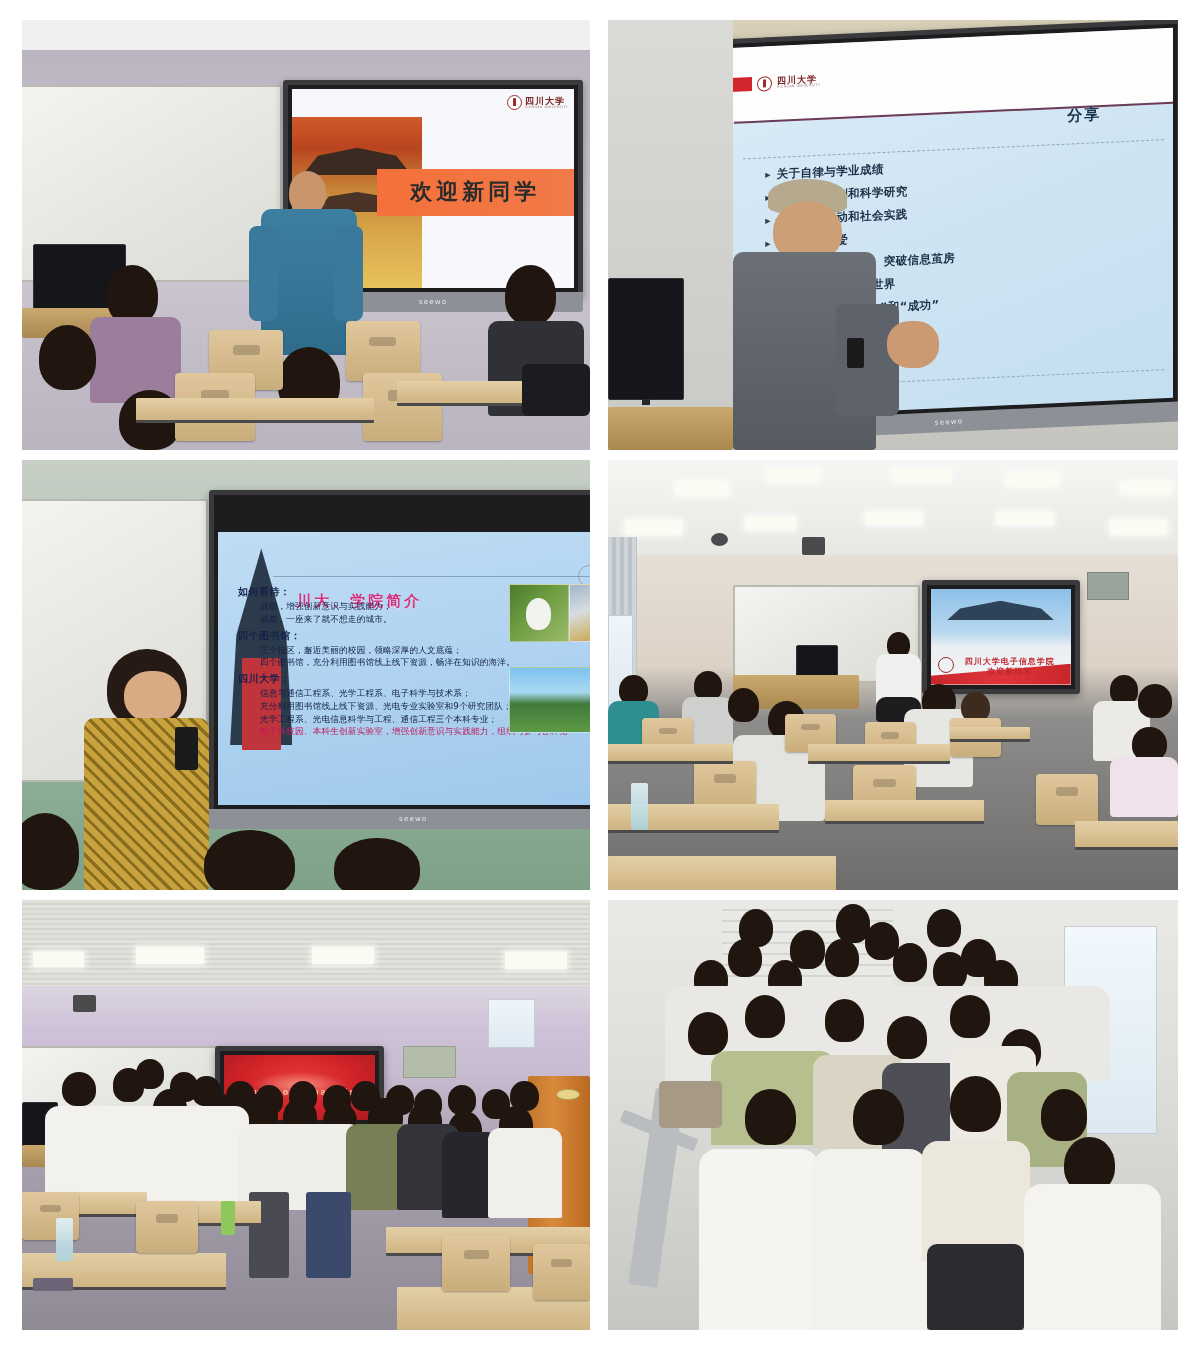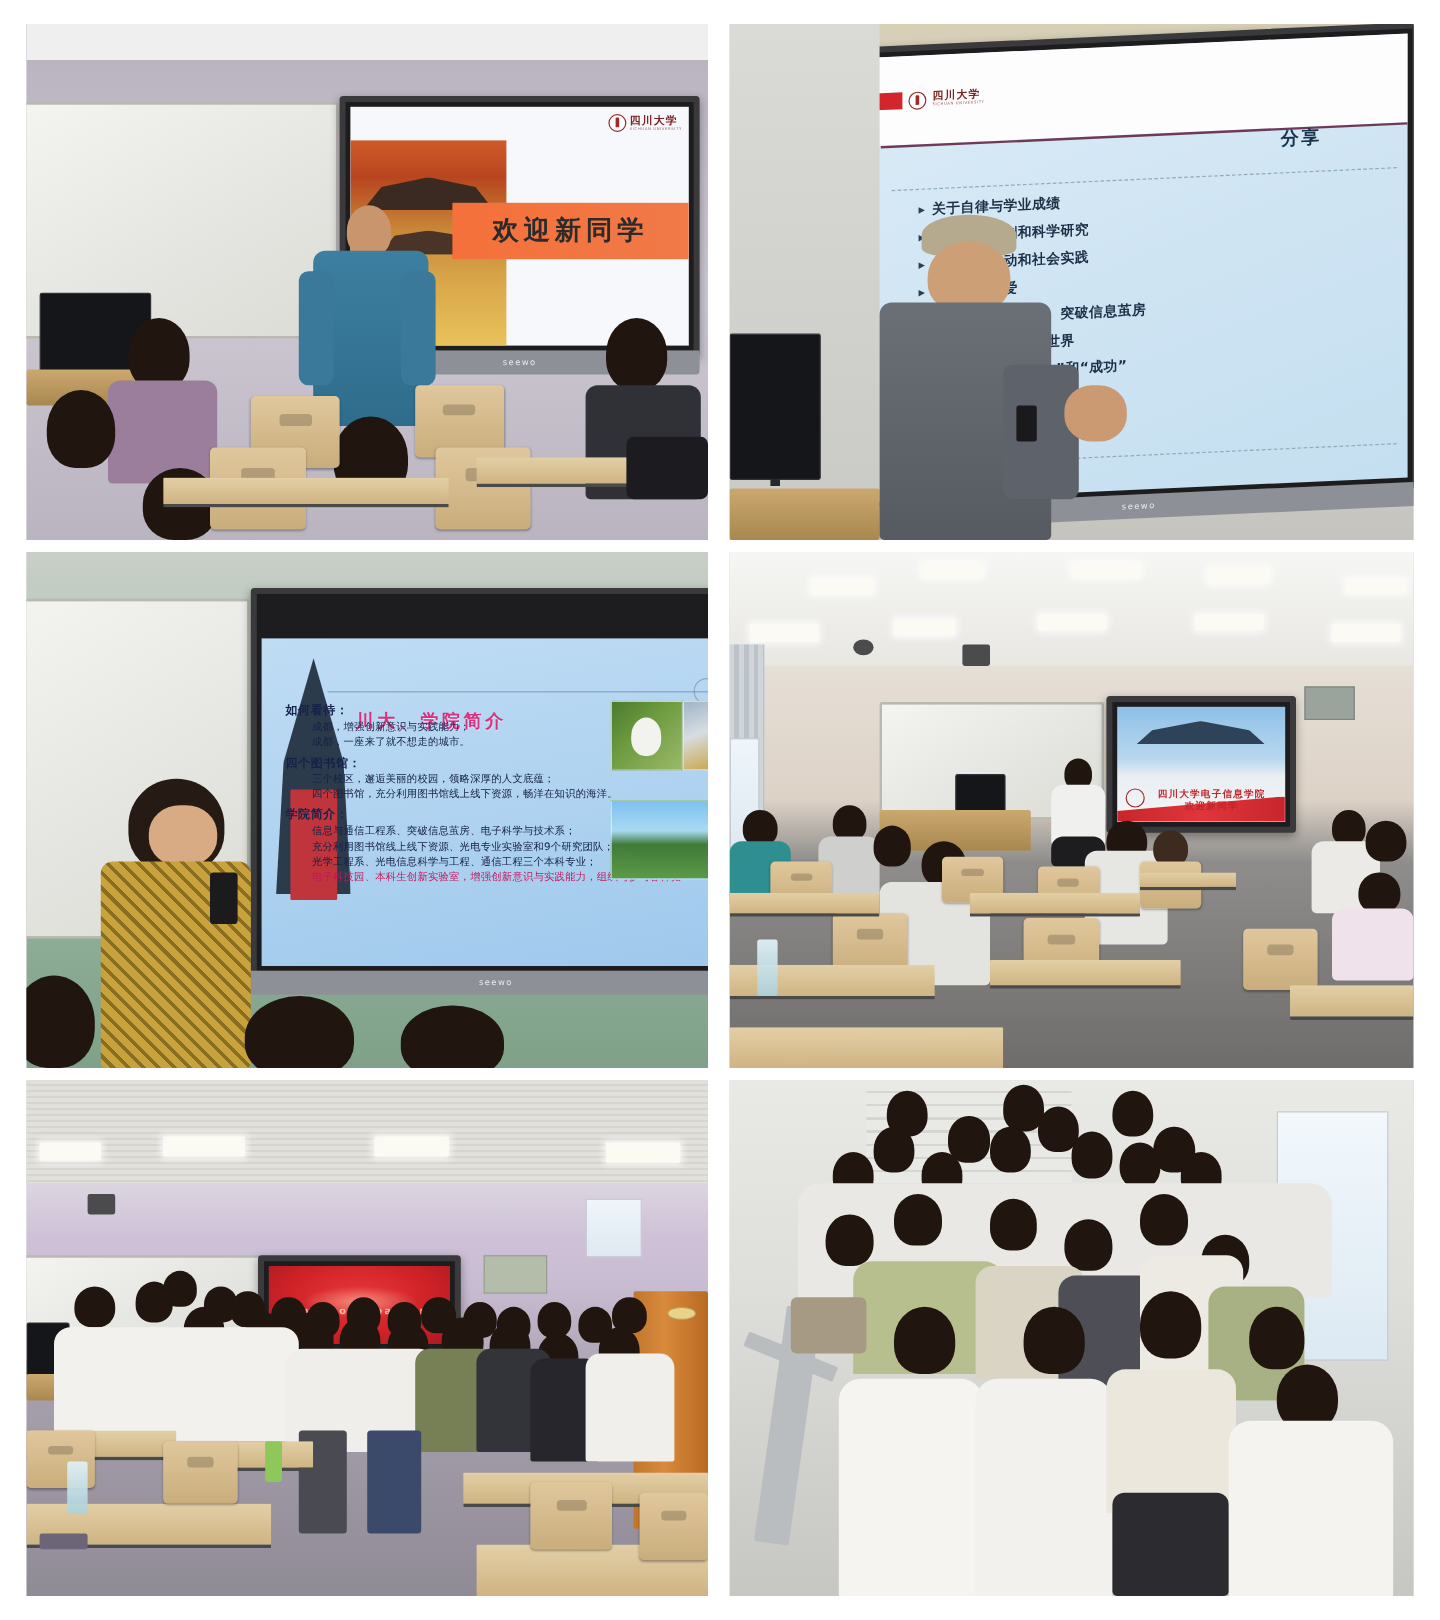--- a/index.html
+++ b/index.html
@@ -249,22 +249,22 @@
 
         <div class="p3body">
           <div class="h2cn">如何看待：</div>
           <div class="licn">成都，增强创新意识与实践能力；</div>
           <div class="licn">成都，一座来了就不想走的城市。</div>
 
           <div class="h2cn">四个图书馆：</div>
           <div class="licn">三个校区，邂逅美丽的校园，领略深厚的人文底蕴；</div>
           <div class="licn">四个图书馆，充分利用图书馆线上线下资源，畅洋在知识的海洋。</div>
 
-          <div class="h2cn">学院简介：</div>
-          <div class="licn">信息与通信工程系、突破信息茧房、电子科学与技术系；</div>
+          <div class="h2cn">四川大学：</div>
+          <div class="licn">信息与通信工程系、光学工程系、电子科学与技术系；</div>
           <div class="licn">充分利用图书馆线上线下资源、光电专业实验室和9个研究团队；</div>
           <div class="licn">光学工程系、光电信息科学与工程、通信工程三个本科专业；</div>
           <div class="licn red">电子科技园、本科生创新实验室，增强创新意识与实践能力，组织与参与各种竞</div>
         </div>
 
         <div class="p3pics">
           <div class="pic panda"></div>
           <div class="pic bld"></div>
           <div class="pic lake"></div>
         </div>

